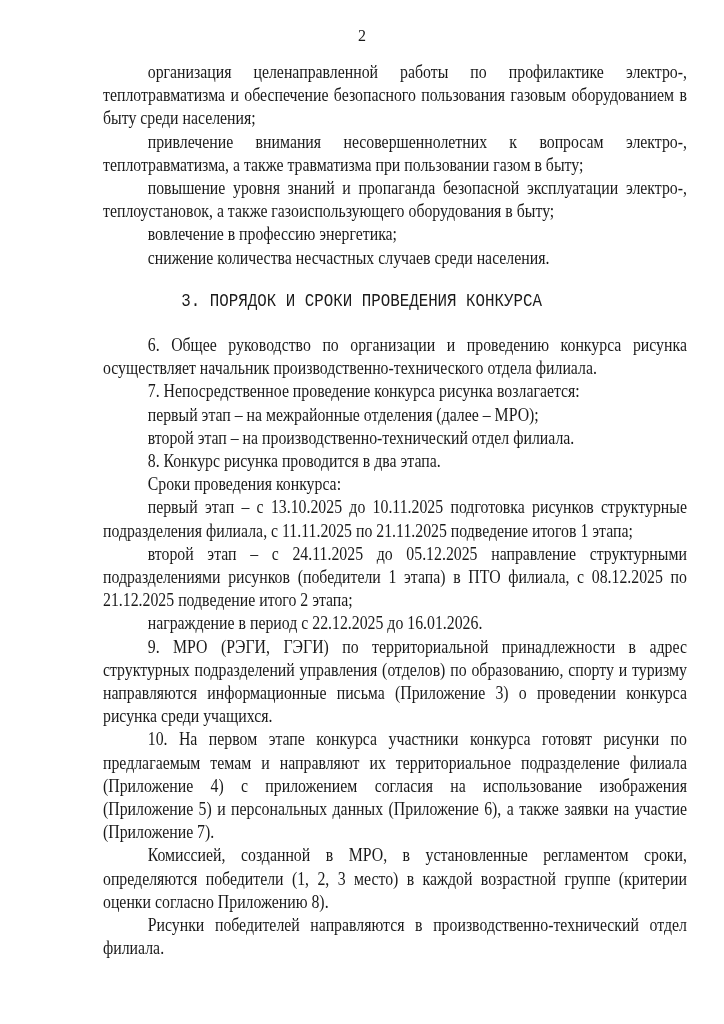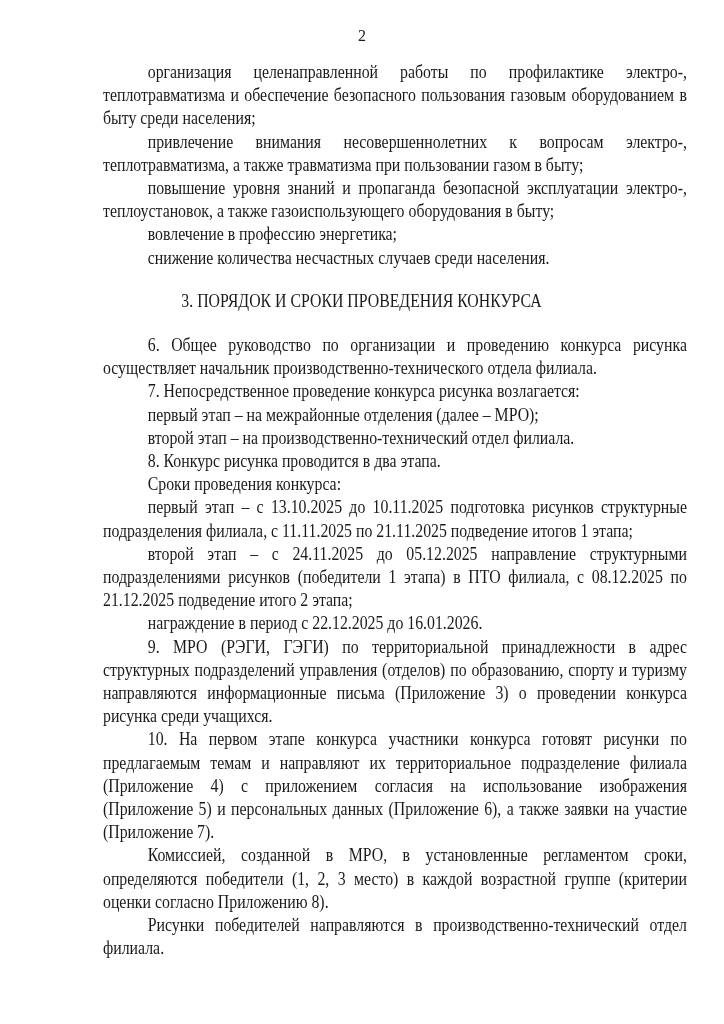--- a/index.html
+++ b/index.html
@@ -16,21 +16,21 @@
     .text-block {
       position: absolute; left: 103px; width: 584px;
       font-size: 18.4px; line-height: 23.2px;
       text-align: justify;
       transform: scaleX(0.86); transform-origin: left top;
       width: 679px;
     }
     .para { margin: 0; text-indent: 52px; }
     .heading {
       position: absolute; left: 0; width: 724px; text-align: center;
-      font-size: 18.4px; line-height: 23px;
+      font-size: 18.4px; line-height: 23px; font-family: Liberation Mono, monospace;
     }
     .heading span { display: inline-block; transform: scaleX(0.86); }
   </style>
 </head>
 <body>
 
 <div class="page">
   <div class="page-number">2</div>
 
   <div class="text-block" style="top:61px;">

